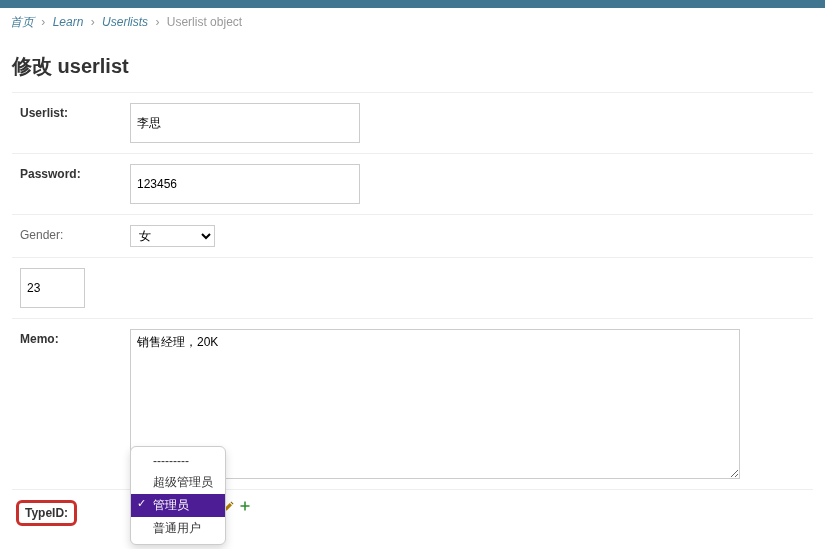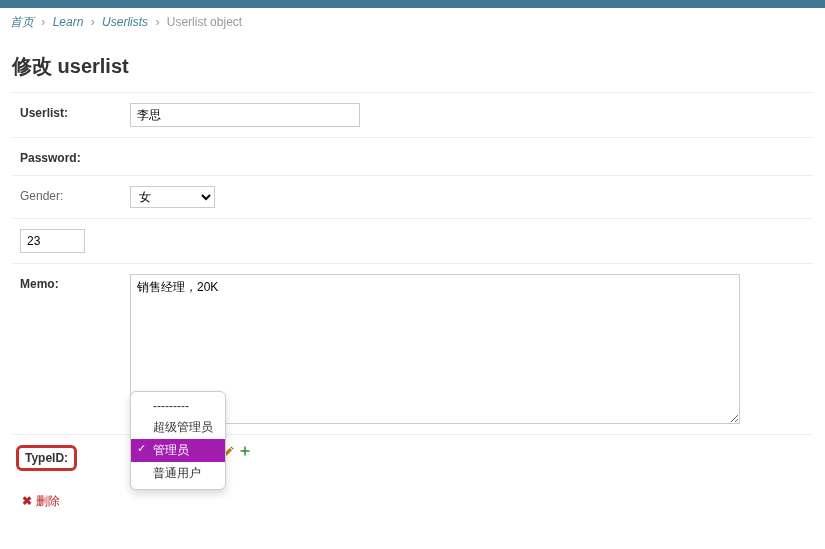--- a/index.html
+++ b/index.html
@@ -7,30 +7,30 @@
 .topbar { height: 8px; background: #417690; }
 .breadcrumbs { padding: 6px 10px; font-size: 12px; color: #999; background: #fff; }
 .breadcrumbs a { color: #447e9b; text-decoration: none; font-style: italic; }
 .breadcrumbs .sep { margin: 0 4px; color: #999; }
 .content { padding: 10px 12px; }
 h1 { font-size: 20px; font-weight: bold; margin: 6px 0 12px 0; color: #333; }
 .form-row { display: flex; align-items: flex-start; padding: 10px 8px; border-top: 1px solid #eee; }
 .form-row:last-child { border-bottom: 1px solid #eee; }
 .label { width: 110px; font-size: 12px; font-weight: bold; padding-top: 3px; }
 .label.normal { font-weight: normal; color: #666; }
-input[type="text"], input[type="password"] { border: 1px solid #ccc; padding: 2px 6px; font-size: 12px; height: 24px; }
+input[type="text"], input[type="password"] { border: 1px solid #ccc; padding: 2px 6px; font-size: 12px; height: 40px; }
 .w-230 { width: 230px; }
 .w-65 { width: 65px; }
 select { border: 1px solid #ccc; background: #fff; padding: 2px 4px; font-size: 12px; height: 22px; min-width: 85px; }
 textarea { border: 1px solid #ccc; padding: 4px 6px; font-size: 12px; width: 610px; height: 150px; resize: both; font-family: inherit; }
 .typeid-row { position: relative; }
 .typeid-label { display: inline-block; border: 3px solid #c9302c; border-radius: 6px; padding: 3px 6px; font-size: 12px; font-weight: bold; margin-left: -4px; margin-right: 38px; }
 .dropdown-open { position: absolute; left: 118px; top: -44px; width: 96px; background: #fff; border: 1px solid #ccc; border-radius: 6px; box-shadow: 0 4px 8px rgba(0,0,0,0.15); padding: 4px 0; z-index: 10; }
 .dropdown-open li { list-style: none; padding: 3px 10px 3px 22px; font-size: 12px; color: #333; position: relative; }
-.dropdown-open li.selected { background: #a21caf; color: #fff; }
+.dropdown-open li.selected { background: #4c1d95; color: #fff; }
 .dropdown-open li.selected::before { content: "✓"; position: absolute; left: 6px; top: 3px; font-size: 11px; }
 .icons { display: inline-flex; align-items: center; gap: 4px; margin-left: 108px; }
 .pencil-icon { width: 12px; height: 12px; display: inline-block; }
 .plus-icon { width: 12px; height: 12px; display: inline-block; color: #2e8b2e; }
 .delete-row { padding: 12px 10px; }
 .delete-link { color: #ba2121; font-size: 12px; text-decoration: none; }
 .delete-link .x { font-weight: bold; margin-right: 4px; }
 </style>
 </head>
 <body>
@@ -50,20 +50,21 @@
 <div class="content">
   <h1>修改 userlist</h1>
 
   <div class="form-row">
     <div class="label">Userlist:</div>
     <input type="text" class="w-230" value="李思" style="">
   </div>
 
   <div class="form-row">
     <div class="label">Password:</div>
+    <input type="text" class="w-230" value="123456" style="">
   </div>
 
   <div class="form-row">
     <div class="label normal">Gender:</div>
     <select>
       <option>女</option>
     </select>
   </div>
 
   <div class="form-row">

